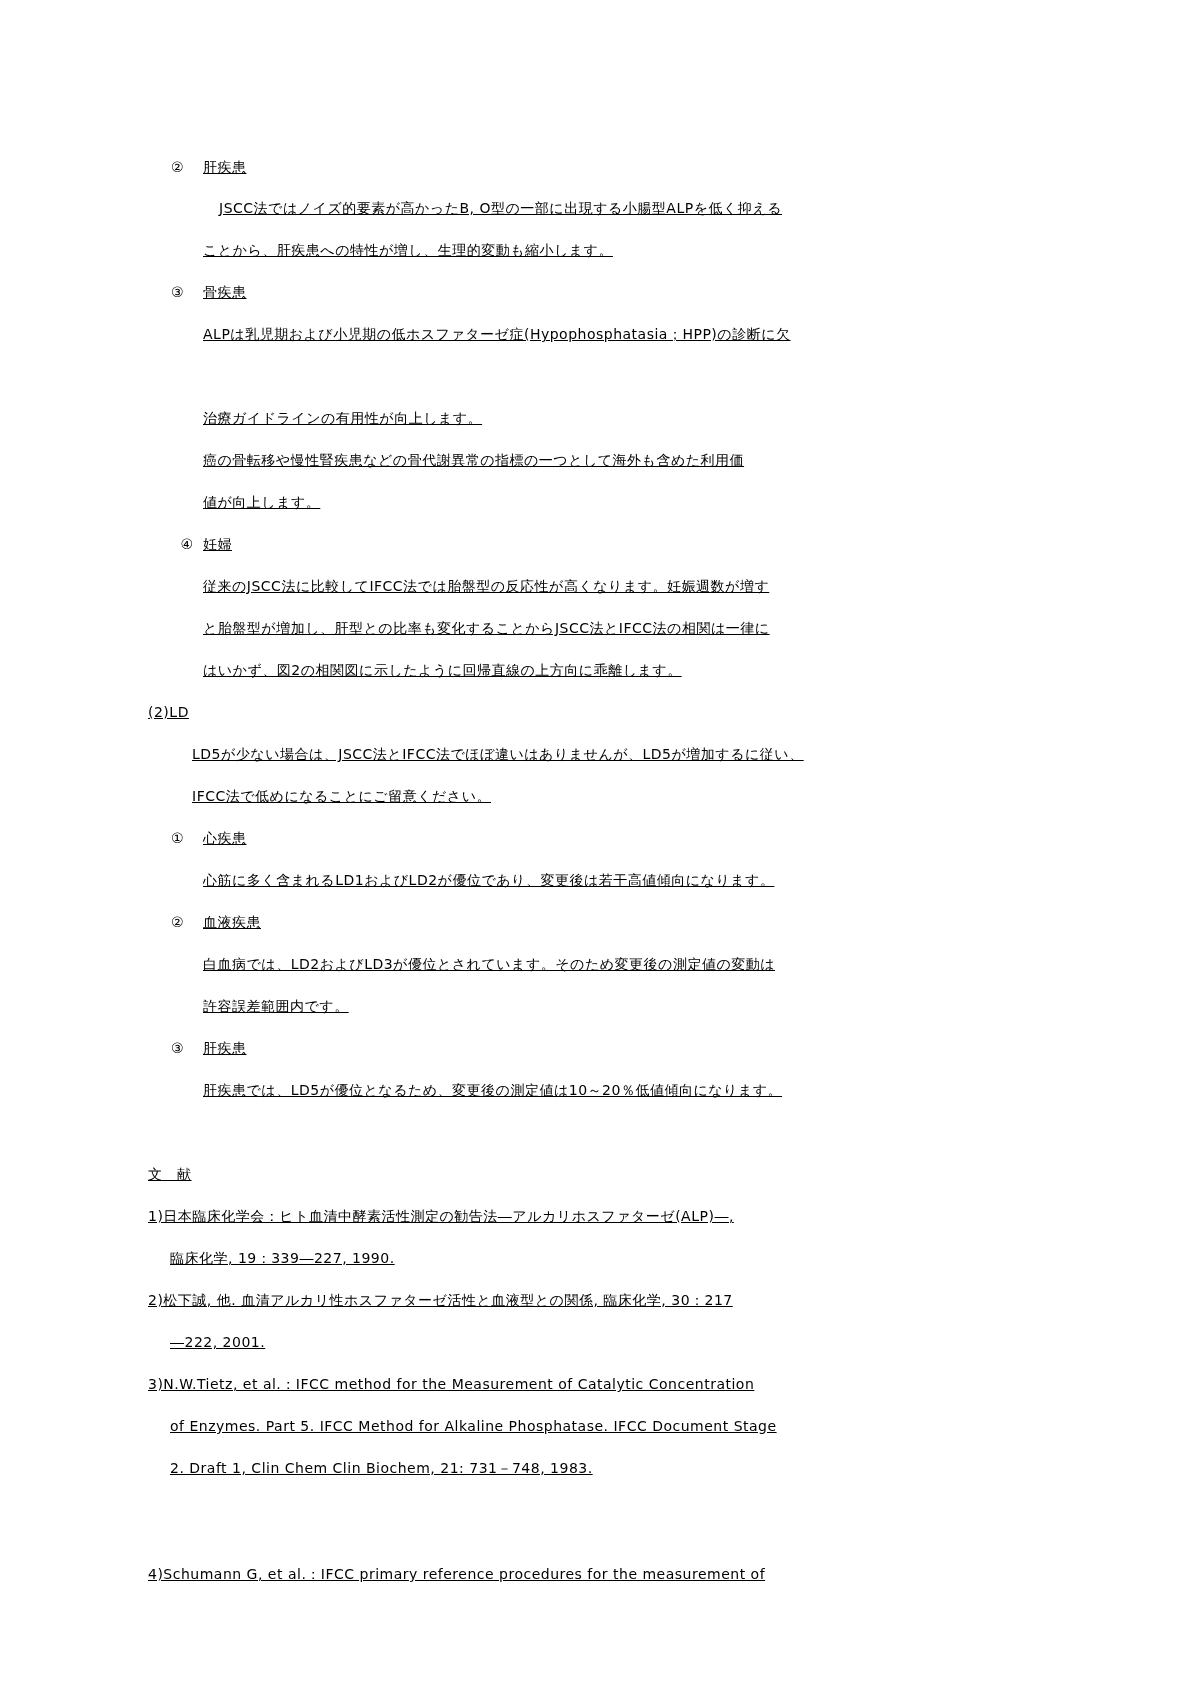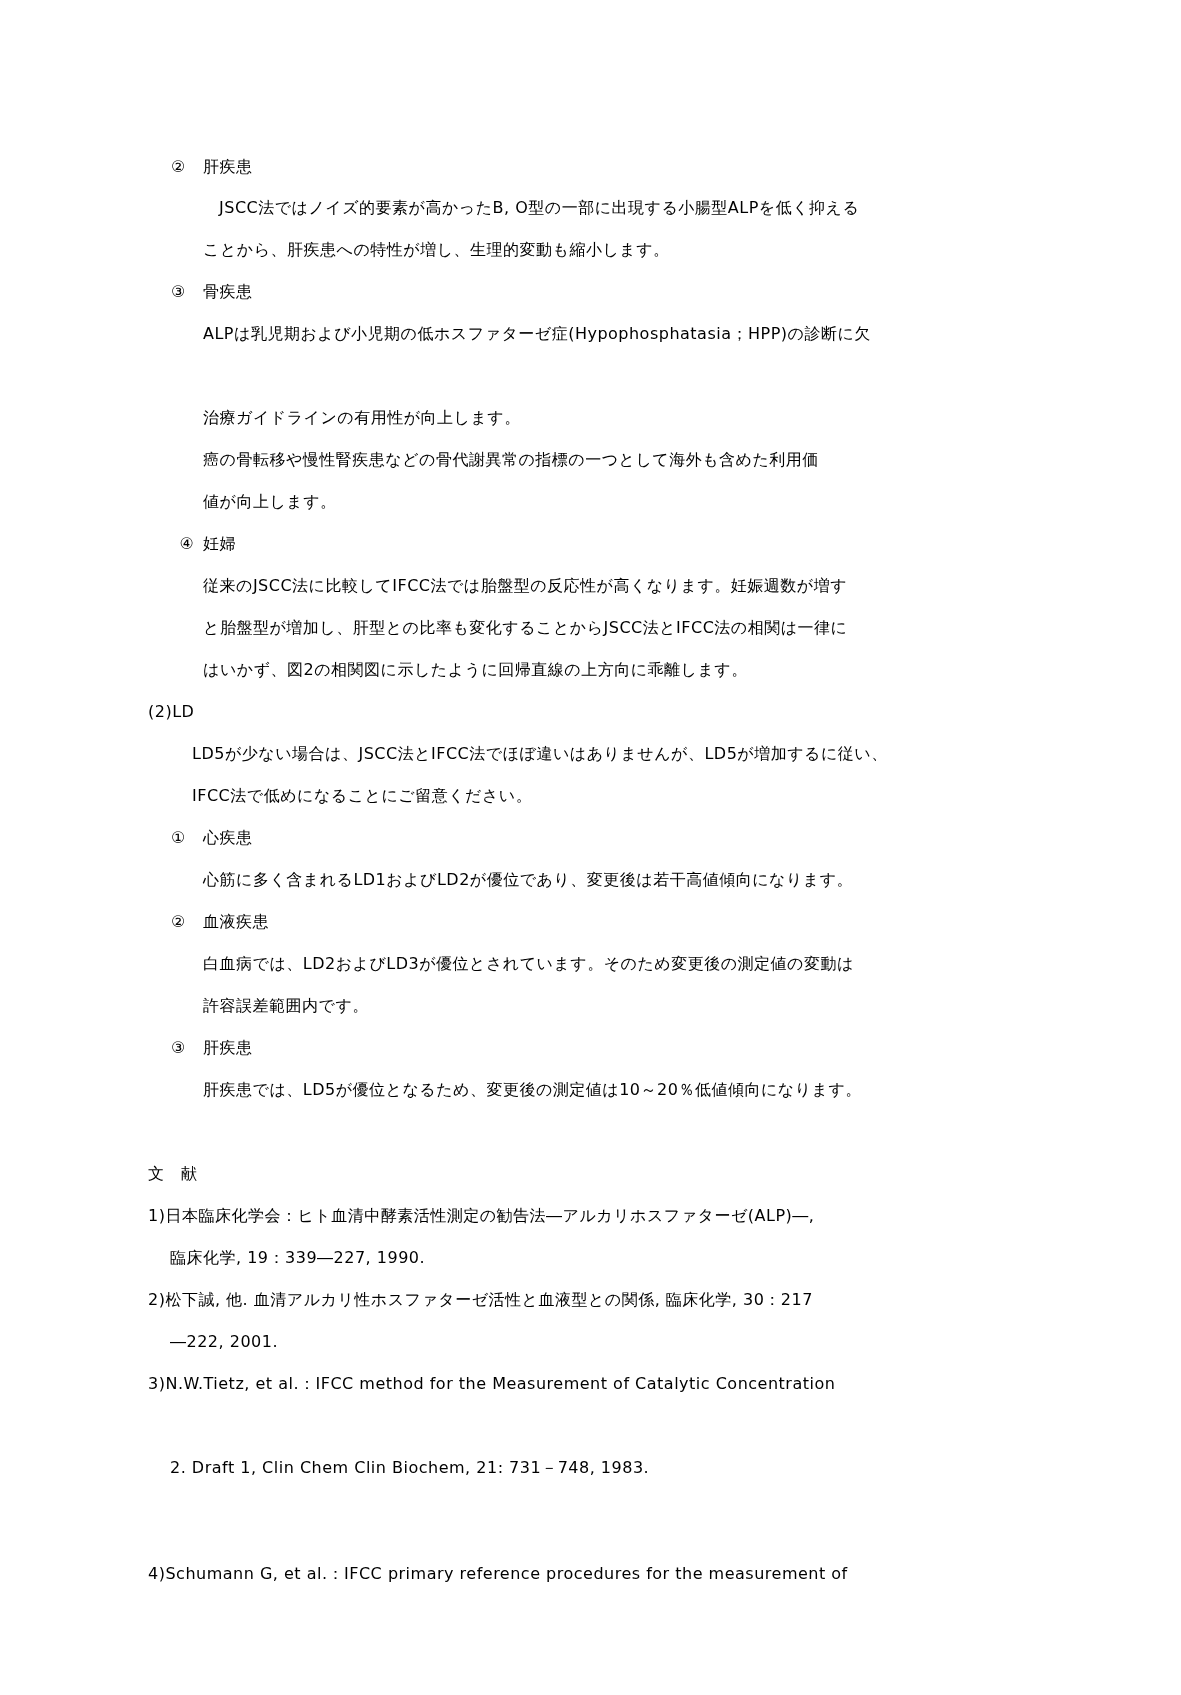--- a/index.html
+++ b/index.html
@@ -18,24 +18,25 @@
     .page {
       position: absolute;
       left: 0;
       top: 0;
       width: 1181px;
       height: 1695px;
     }
     .line {
       position: absolute;
       white-space: nowrap;
-      font-size: 16px;
+      font-size: 14px;
       line-height: 24px;
       letter-spacing: 0.5px;
       transform-origin: left top;
+      text-decoration: underline;
     }
     .num {
       display: inline-block;
       width: 32px;
     }
   </style>
 </head>
 <body>
 
 <div class="page">
@@ -83,17 +84,18 @@
 
   <div class="line" style="left:148px; top:1162px;">文　献</div>
 
   <div class="line" style="left:148px; top:1204px;">1)日本臨床化学会：ヒト血清中酵素活性測定の勧告法―アルカリホスファターゼ(ALP)―,</div>
   <div class="line" style="left:170px; top:1246px;">臨床化学, 19：339―227, 1990.</div>
 
   <div class="line" style="left:148px; top:1288px;">2)松下誠, 他. 血清アルカリ性ホスファターゼ活性と血液型との関係, 臨床化学, 30：217</div>
   <div class="line" style="left:170px; top:1330px;">―222, 2001.</div>
 
   <div class="line" style="left:148px; top:1372px;">3)N.W.Tietz, et al.：IFCC method for the Measurement of Catalytic Concentration</div>
+  <div class="line" style="left:170px; top:1414px;">of Enzymes. Part 5. IFCC Method for Alkaline Phosphatase. IFCC Document Stage</div>
   <div class="line" style="left:170px; top:1456px;">2. Draft 1, Clin Chem Clin Biochem, 21: 731－748, 1983.</div>
 
   <div class="line" style="left:148px; top:1562px;text-align:center;">4)Schumann G, et al.：IFCC primary reference procedures for the measurement of</div>
 
 </div>
 
 </body></html>

